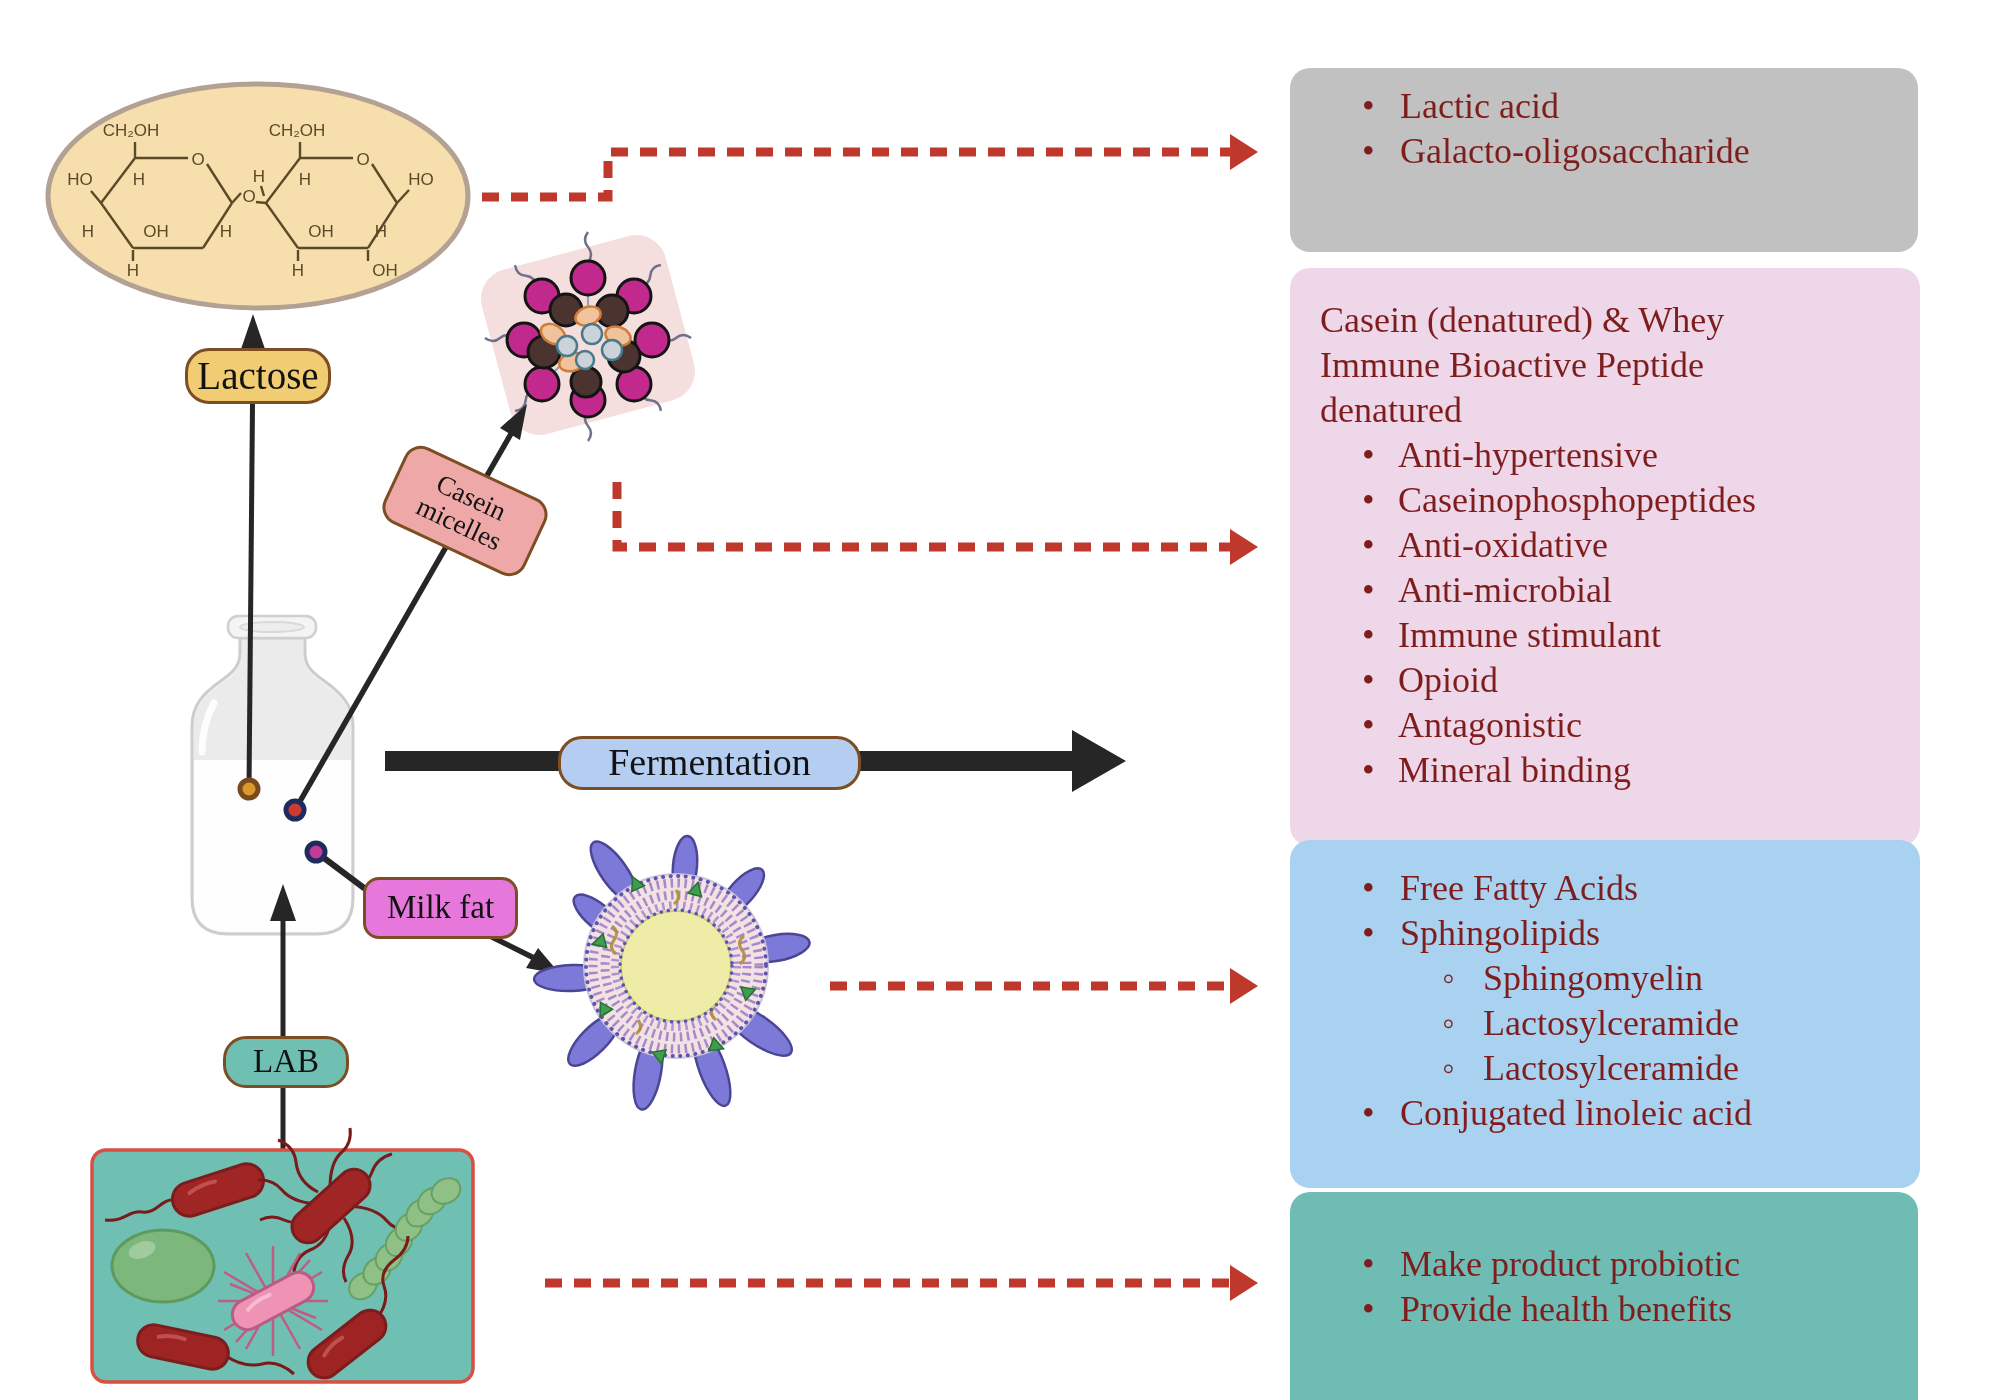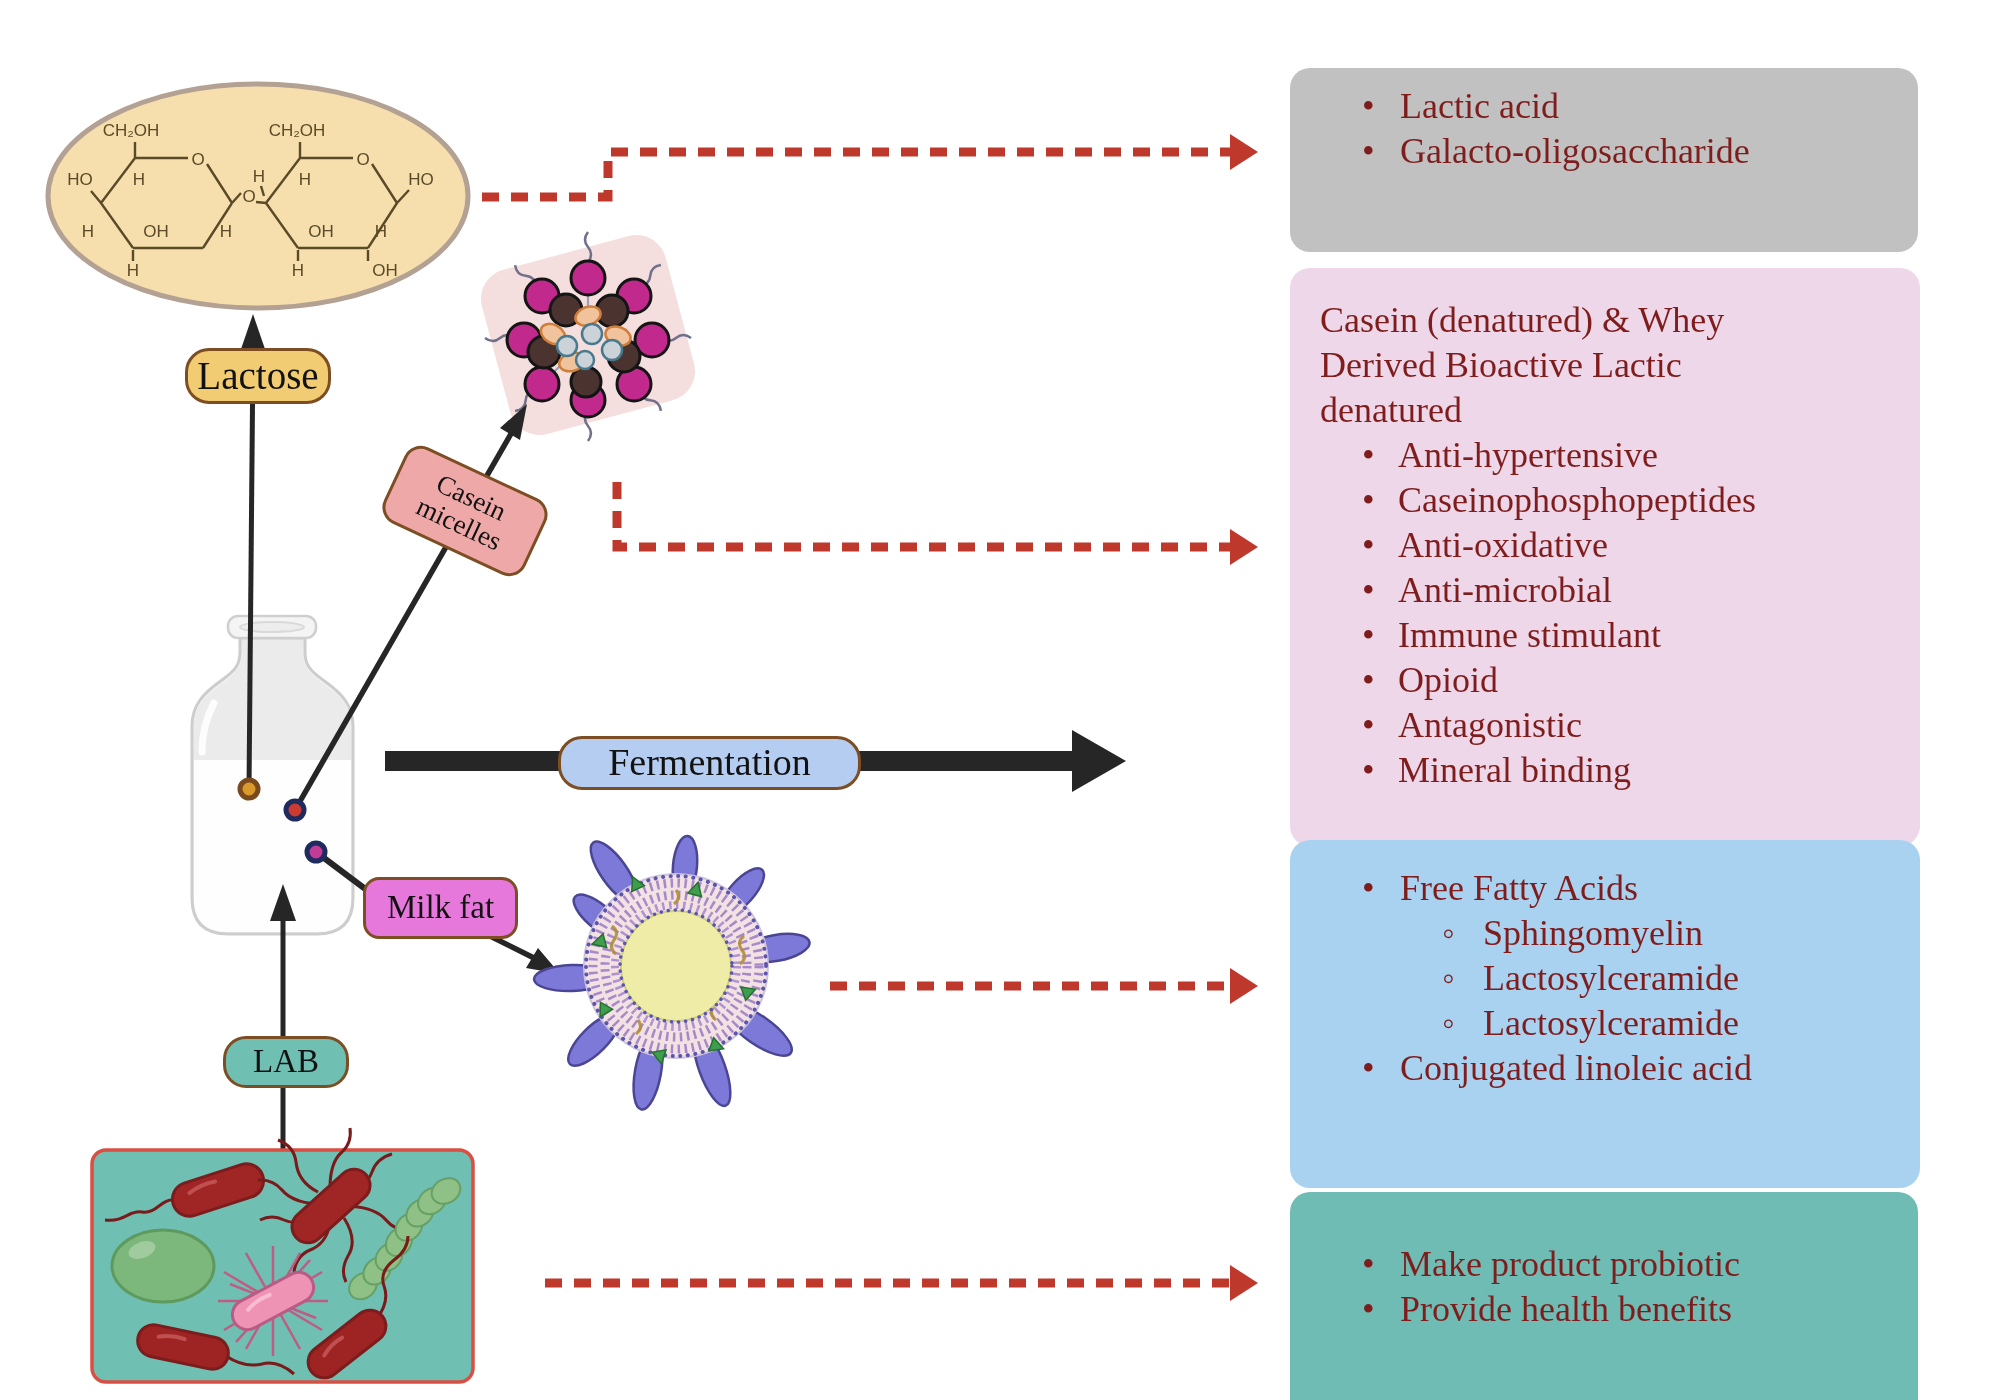--- a/index.html
+++ b/index.html
@@ -331,38 +331,39 @@
 <div class="infobox" id="box-gray">
   <ul>
     <li class="b">Lactic acid</li>
     <li class="b">Galacto-oligosaccharide</li>
   </ul>
 </div>
 
 <div class="infobox" id="box-pink">
   <div class="title">
     <div>Casein (denatured) &amp; Whey</div>
-    <div>Derived Bioactive Lactic</div>
+    <div>Immune Bioactive Peptide</div>
     <div>denatured</div>
   </div>
   <ul>
     <li class="b">Anti-hypertensive</li>
     <li class="b">Caseinophosphopeptides</li>
     <li class="b">Anti-oxidative</li>
     <li class="b">Anti-microbial</li>
     <li class="b">Immune stimulant</li>
     <li class="b">Opioid</li>
     <li class="b">Antagonistic</li>
     <li class="b">Mineral binding</li>
   </ul>
 </div>
 
 <div class="infobox" id="box-blue">
   <ul>
     <li class="b">Free Fatty Acids</li>
+    <li class="b">Sphingolipids</li>
     <li class="sub">Sphingomyelin</li>
     <li class="sub">Lactosylceramide</li>
     <li class="sub">Lactosylceramide</li>
     <li class="b">Conjugated linoleic acid</li>
   </ul>
 </div>
 
 <div class="infobox" id="box-teal">
   <ul>
     <li class="b">Make product probiotic</li>

